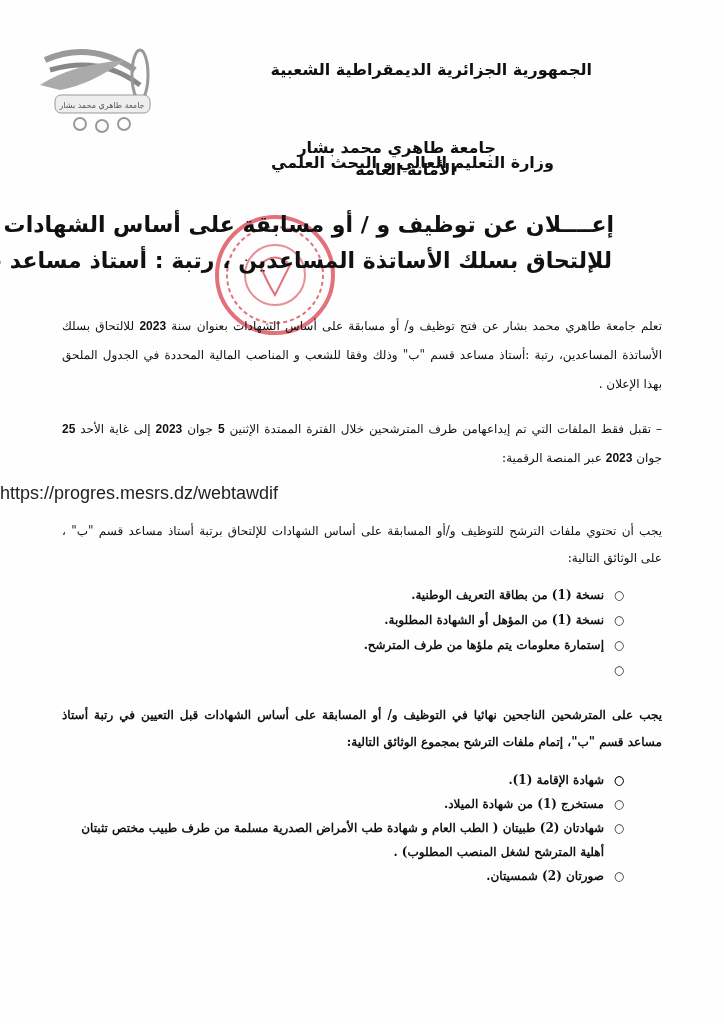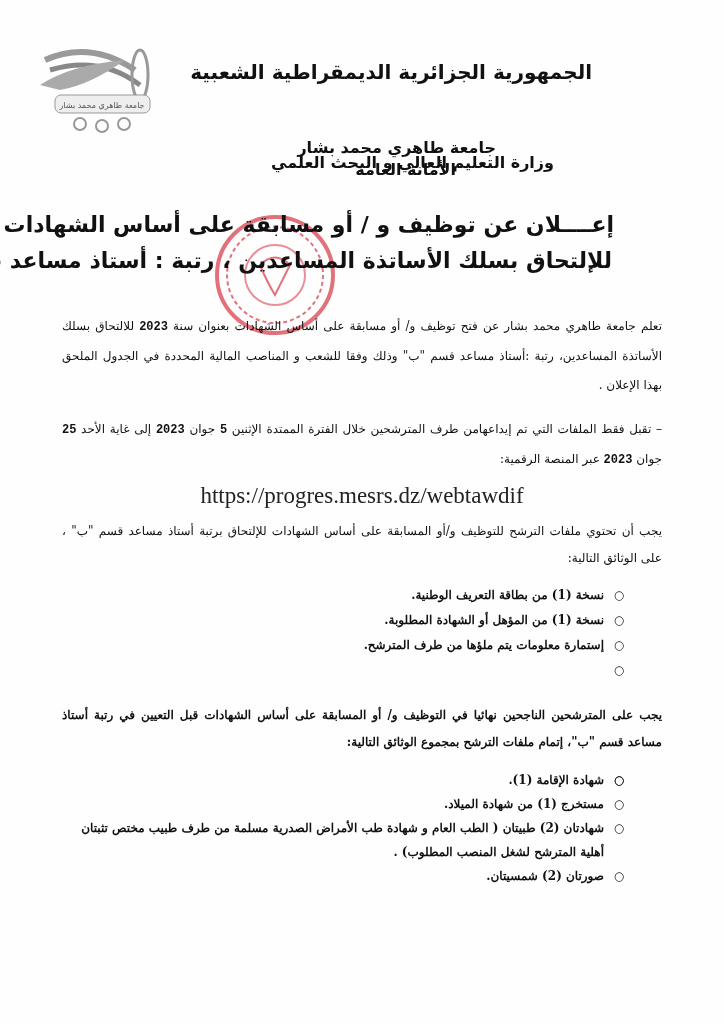--- a/index.html
+++ b/index.html
@@ -1,30 +1,30 @@
 <!DOCTYPE html>
 <html><head>
 <meta charset="utf-8">
 <style>
   html, body { margin:0; padding:0; background:#ffffff; }
   body { width:724px; height:1024px; position:relative; overflow:hidden; font-family:"DejaVu Sans", sans-serif; color:#111; }
   .page { position:absolute; inset:0; background:#fefefe; }
   .logo { position:absolute; left:30px; top:30px; width:130px; height:105px; }
-  .h1 { position:absolute; right:132px; top:60px; font-size:20px; font-weight:bold; direction:rtl; white-space:nowrap; }
+  .h1 { position:absolute; right:132px; top:60px; font-size:16px; font-weight:bold; direction:rtl; white-space:nowrap; }
   .h2 { position:absolute; right:170px; top:105px; font-size:16px; font-weight:bold; direction:rtl; white-space:nowrap;margin-top:48px; }
   .h3 { position:absolute; right:228px; top:138px; font-size:16px; font-weight:bold; direction:rtl; white-space:nowrap; }
   .h4 { position:absolute; right:268px; top:160px; font-size:16px; font-weight:bold; direction:rtl; white-space:nowrap; }
   .t1 { position:absolute; right:110px; top:212px; font-size:22px; font-weight:bold; direction:rtl; white-space:nowrap; }
   .t2 { position:absolute; right:112px; top:248px; font-size:22px; font-weight:bold; direction:rtl; white-space:nowrap; }
   .stamp { position:absolute; left:205px; top:210px; width:140px; height:130px; opacity:0.75; }
   .para { position:absolute; left:62px; right:62px; direction:rtl; text-align:justify; font-family:"DejaVu Serif", serif; font-size:12px; line-height:29px; }
-  .para b { font-family:Liberation Mono, monospace; }
+  .para b { font-family:Liberation Sans, sans-serif; }
   .p1 { top:312px; }
   .p2 { top:415px; }
-  .url { position:absolute; left:0; right:0; top:483px; text-align:center; font-family:Liberation Serif, serif; font-size:23px; color:#222; direction:ltr; }
+  .url { position:absolute; left:0; right:0; top:483px; text-align:left; font-family:Liberation Sans, sans-serif; font-size:18px; color:#222; direction:ltr; }
   .p3 { top:518px; line-height:27px; }
   .list { position:absolute; left:62px; right:90px; direction:rtl; list-style:none; margin:0; padding:0; font-family:"DejaVu Serif", serif; font-size:12px; font-weight:bold; }
   .list li { position:relative; padding-right:30px; line-height:25px; }
   .list li .bullet { position:absolute; right:0; top:0; width:30px; text-align:center; font-weight:normal; font-size:12px; }
   .l1 { top:583px; }
   .p4 { top:702px; line-height:27px; font-weight:bold; }
   .l2 { top:768px; }
   .l2 li { line-height:24px; }
 </style>
 </head>

